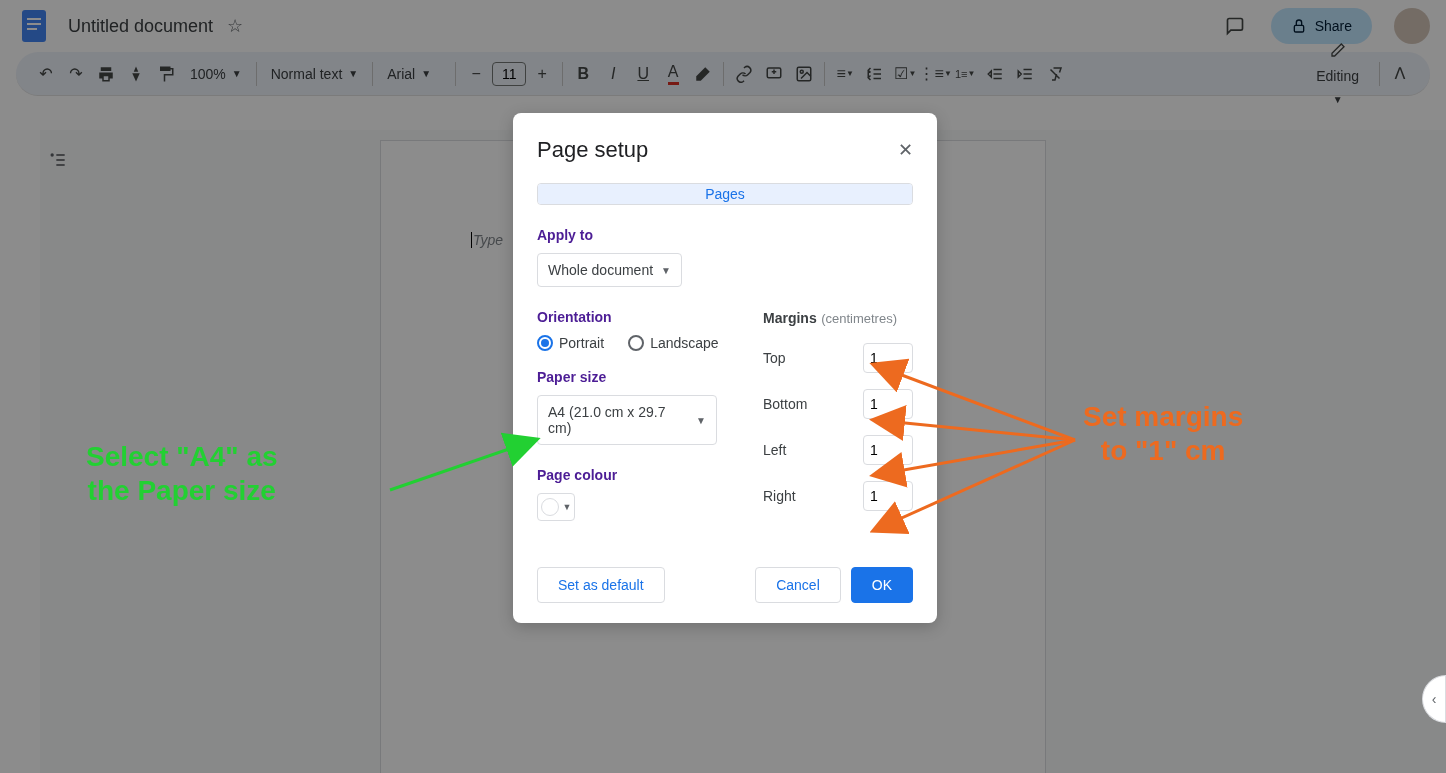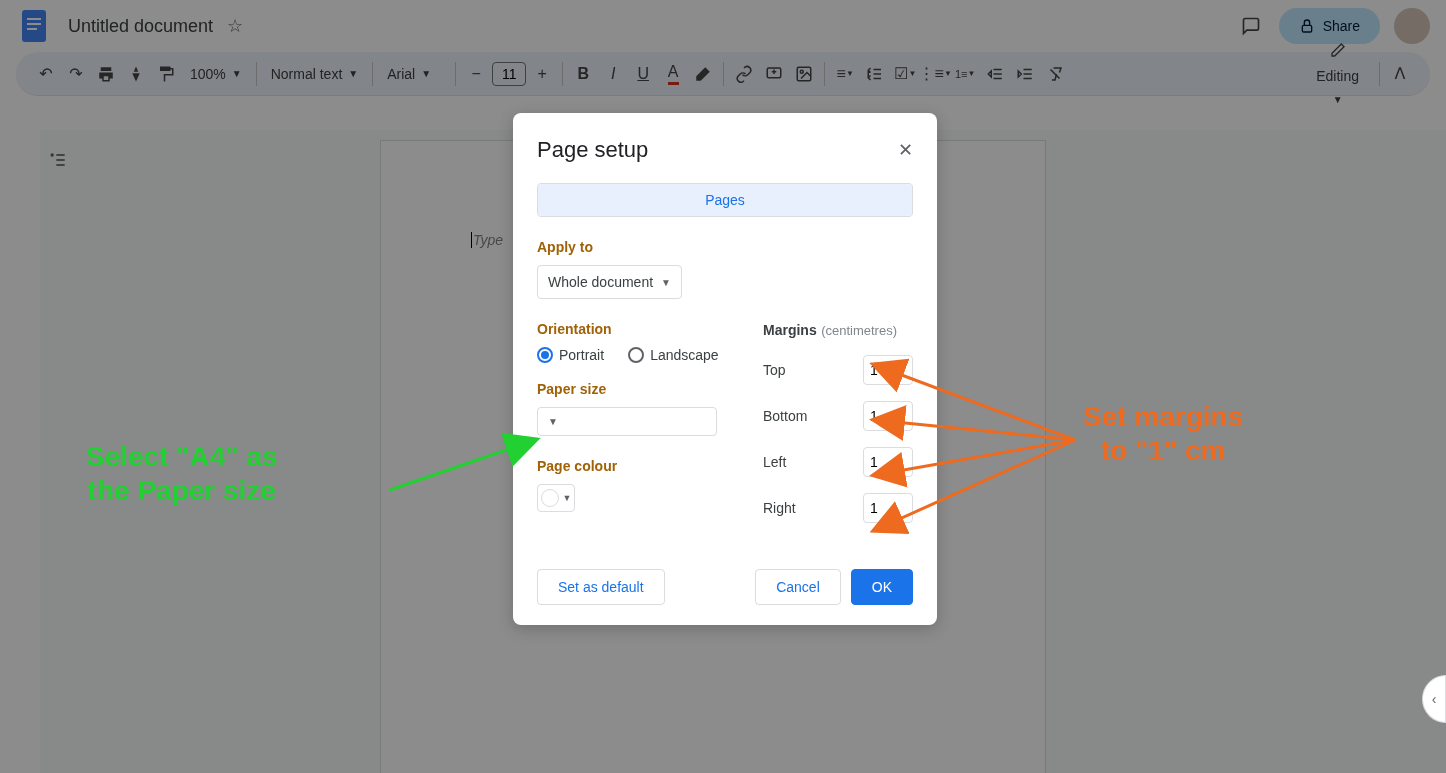--- a/index.html
+++ b/index.html
@@ -7,41 +7,41 @@
 .overlay { position: absolute; inset: 0; background: rgba(0,0,0,0.45); z-index: 5; }
 .app-header { display: flex; align-items: center; padding: 8px 16px; gap: 12px; }
 .docs-icon { width: 36px; height: 36px; display:flex; align-items:center; justify-content:center; }
 .docs-icon svg { width: 36px; height: 36px; }
 .title-area { display: flex; flex-direction: column; flex: 1; }
 .title-row { display: flex; align-items: center; gap: 10px; }
 .doc-title { font-size: 18px; color: #3c4043; padding: 2px 4px; }
 .star { color:#5f6368; font-size:18px; }
 .menu-row { display: flex; gap: 4px; font-size: 14px; color: #202124; }
 .menu-row span { padding: 4px 8px; }
-.header-right { display:flex; align-items:center; gap:14px; }
+.header-right { display:flex; align-items:center; gap:22px; }
 .share-btn { background:#c2e7ff; border-radius:40px; padding:10px 20px; display:flex; align-items:center; gap:8px; font-size:14px; font-weight:500; color:#001d35;}
 .avatar { width:36px;height:36px;border-radius:50%;background:#d4c5b9; }
 .toolbar { display:flex; align-items:center; gap:2px; padding: 4px 16px; border-bottom:1px solid #e0e0e0; background:#edf2fa; border-radius:28px; margin:0 16px 8px 16px; height:44px;}
 .tb-btn { width:28px;height:28px;display:flex;align-items:center;justify-content:center;color:#444746;border-radius:4px;font-size:16px;}
 .tb-sep { width:1px;height:24px;background:#c7c7c7;margin:0 4px;}
 .tb-select { display:flex;align-items:center;gap:6px;padding:0 8px;font-size:14px;color:#3c4043;}
 .font-size-box { border:1px solid #747775;border-radius:4px;width:34px;height:24px;display:flex;align-items:center;justify-content:center;font-size:14px;}
 .editing-btn { display:flex;align-items:center;gap:10px;padding:0 14px;font-size:14px;color:#3c4043;flex-direction:column;}
 .doc-area { position:absolute; left:40px; top:130px; right:0; bottom:0; background:#f8f9fa;}
 .page { position:absolute; left:340px; top:10px; width:666px; height:900px; background:#fff; border:1px solid #dadce0; padding:90px; }
 .page-placeholder { color:#80868b; font-style:italic; font-size:14px; border-left:1px solid #000; padding-left:1px;}
 .outline-btn { position:absolute; left:44px; top:146px; width:28px; height:28px; display:flex; align-items:center; justify-content:center; color:#5f6368;}
 .dialog { position:absolute; z-index:10; left:513px; top:113px; width:424px; background:#fff; border-radius:8px; box-shadow:0 4px 16px rgba(0,0,0,0.2); padding:24px 24px 20px 24px;}
 .dialog-header { display:flex; justify-content:space-between; align-items:center; margin-bottom:20px;}
 .dialog-title { font-size:22px; color:#202124; font-weight:400;}
 .close-x { font-size:18px; color:#5f6368; cursor:pointer;}
 .tabs { display:flex; border:1px solid #dadce0; border-radius:4px; overflow:hidden; margin-bottom:22px;}
-.tab { flex:1; text-align:center; padding:8px 0; font-size:14px; color:#3c4043;}
+.tab { flex:1; text-align:center; padding:2px 0; font-size:14px; color:#3c4043;}
 .tab.active { background:#e8f0fe; color:#1a73e8; font-weight:500;}
-.section-label { font-size:14px; font-weight:700; color:#a16207; margin-bottom:10px;}
+.section-label { font-size:14px; font-weight:700; color:#4c1d95; margin-bottom:10px;}
 .dropdown { border:1px solid #dadce0; border-radius:4px; padding:8px 10px; display:inline-flex; align-items:center; gap:8px; font-size:14px; color:#3c4043;}
 .dropdown .arrow { font-size:10px; color:#5f6368;}
 .two-col { display:flex; gap:40px;}
 .col-left { flex:1;}
 .col-right { width:150px;}
 .radio-row { display:flex; gap:24px; margin-bottom:18px;}
 .radio { display:flex; gap:6px; font-size:14px; color:#3c4043;}
 .radio-circle { width:16px;height:16px;border:2px solid #5f6368;border-radius:50%;display:flex;align-items:center;justify-content:center;}
 .radio-circle.checked { border-color:#1a73e8;}
 .radio-dot { width:8px;height:8px;background:#1a73e8;border-radius:50%;}
@@ -249,20 +249,21 @@
             </span>
           <span>Portrait</span>
         </div>
         <div class="radio">
           <span class="radio-circle"></span>
           <span>Landscape</span>
         </div>
       </div>
       <div class="section-label">Paper size</div>
       <div class="dropdown" style="width:180px;margin-bottom:22px">
+        <span>A4 (21.0 cm x 29.7 cm)</span>
           <span class="arrow">▼</span>
       </div>
       <div class="section-label">Page colour</div>
       <div class="color-swatch">
         <span class="color-circle"></span>
         <span style="font-size:9px;color:#5f6368">▼</span>
       </div>
     </div>
     <div class="col-right">
       <div style="margin-bottom:4px">

